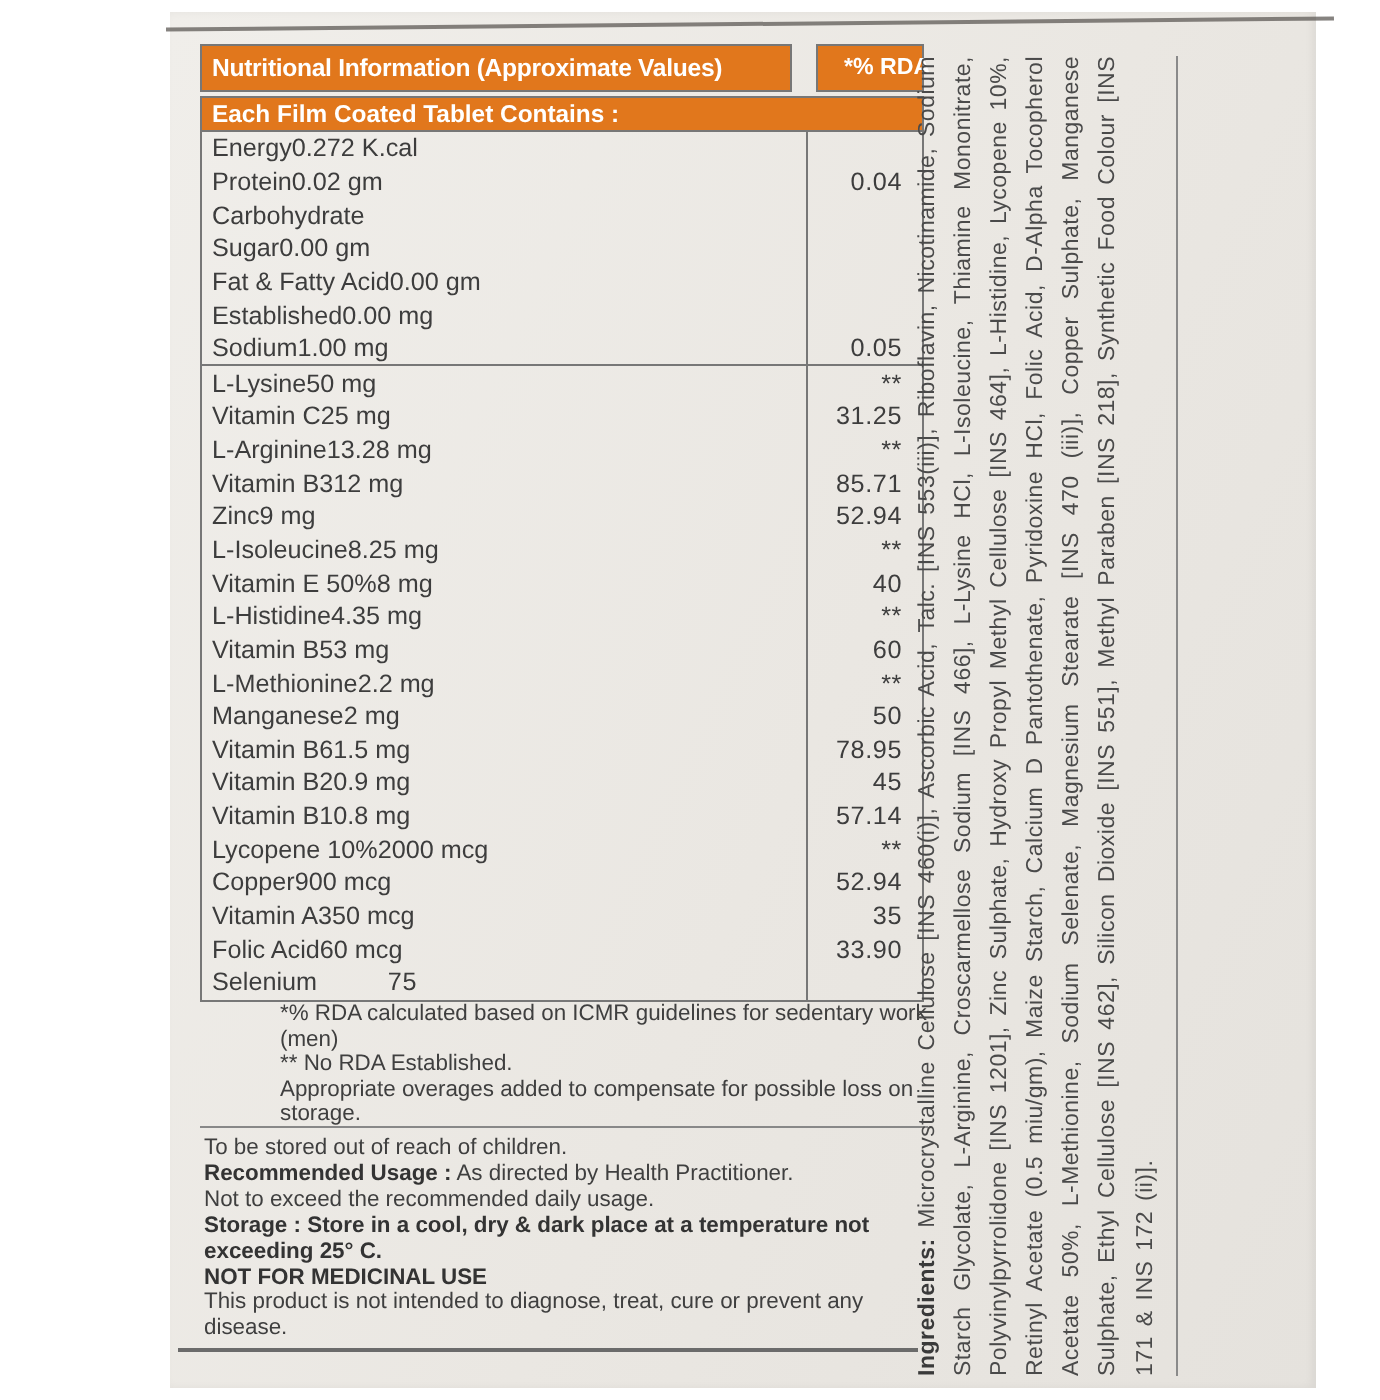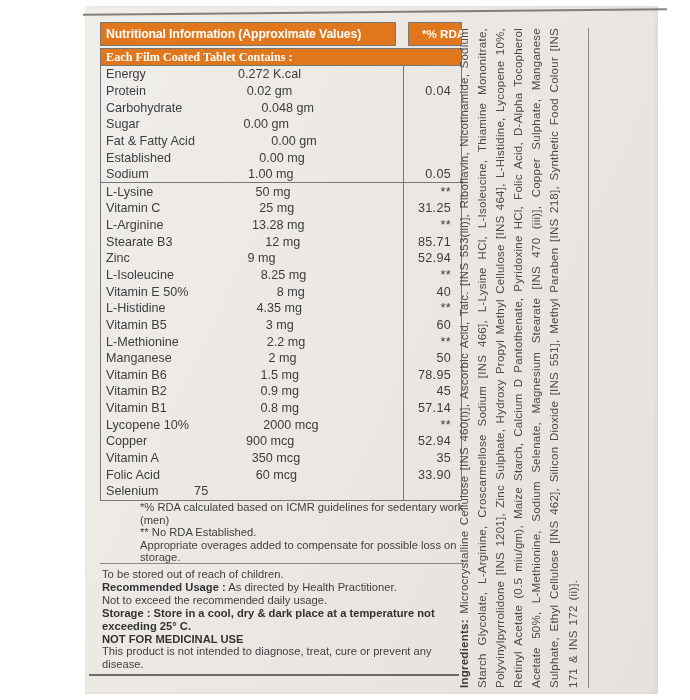--- a/index.html
+++ b/index.html
@@ -22,32 +22,32 @@
     line-height:22px;padding-left:5px;letter-spacing:-0.15px;white-space:nowrap;overflow:hidden;
   }
   .hdr-rda{
     position:absolute;left:323px;top:16px;width:54px;height:24px;box-sizing:border-box;
     border:1px solid #777;color:#fff;font-weight:bold;font-size:11.6px;
     line-height:22px;text-align:center;white-space:nowrap;
   }
   .subhdr{
     position:absolute;left:15px;top:42px;width:362px;height:18px;box-sizing:border-box;
     border:1px solid #777;color:#fff;font-weight:bold;font-size:12.2px;
-    line-height:16px;padding-left:5px;white-space:nowrap;font-family:Liberation Serif, serif;
+    line-height:16px;padding-left:5px;white-space:nowrap;
   }
   .gridbody{
     position:absolute;left:15px;top:60px;width:362px;box-sizing:border-box;
     border:1px solid #777;border-top:0;
   }
   .sec{position:relative;}
   .sec.s2{border-top:1px solid #777;}
   .vdiv{position:absolute;left:302px;top:0;bottom:0;width:1px;background:#777;}
   .row{display:flex;align-items:center;height:16.65px;font-size:12.6px;color:#3d3d3d;}
   .nm{padding-left:5px;white-space:nowrap;}
-  .val{flex:1;text-align:center;padding-right:8px;white-space:nowrap;}
+  .val{flex:1;text-align:left;padding-right:8px;white-space:nowrap;}
   .rda{width:60px;flex:none;box-sizing:border-box;text-align:right;padding-right:10px;white-space:nowrap;letter-spacing:.3px;}
   .fnotes{
     position:absolute;left:17px;top:495px;width:347px;
     font-size:11.2px;line-height:12.6px;color:#3f3f3f;margin-left:38px;
   }
   .hr1{position:absolute;left:15px;top:557px;width:364px;border-top:1px solid #888;}
   .bottom{
     position:absolute;left:17px;top:562px;width:358px;
     font-size:11.2px;line-height:12.9px;color:#3f3f3f;
   }
@@ -80,21 +80,20 @@
           <span class="val">0.272 K.cal</span>
           <span class="rda"></span>
         </div>
         <div class="row">
           <span class="nm">Protein</span>
           <span class="val">0.02 gm</span>
           <span class="rda">0.04</span>
         </div>
         <div class="row">
           <span class="nm">Carbohydrate</span>
-          <span class="val">0.048 gm</span>
           <span class="rda"></span>
         </div>
         <div class="row">
           <span class="nm">Sugar</span>
           <span class="val">0.00 gm</span>
           <span class="rda"></span>
         </div>
         <div class="row">
           <span class="nm">Fat &amp; Fatty Acid</span>
           <span class="val">0.00 gm</span>
@@ -121,21 +120,21 @@
           <span class="nm">Vitamin C</span>
           <span class="val">25 mg</span>
           <span class="rda">31.25</span>
         </div>
         <div class="row">
           <span class="nm">L-Arginine</span>
           <span class="val">13.28 mg</span>
           <span class="rda">**</span>
         </div>
         <div class="row">
-          <span class="nm">Stearate B3</span>
+          <span class="nm">Vitamin B3</span>
           <span class="val">12 mg</span>
           <span class="rda">85.71</span>
         </div>
         <div class="row">
           <span class="nm">Zinc</span>
           <span class="val">9 mg</span>
           <span class="rda">52.94</span>
         </div>
         <div class="row">
           <span class="nm">L-Isoleucine</span>

